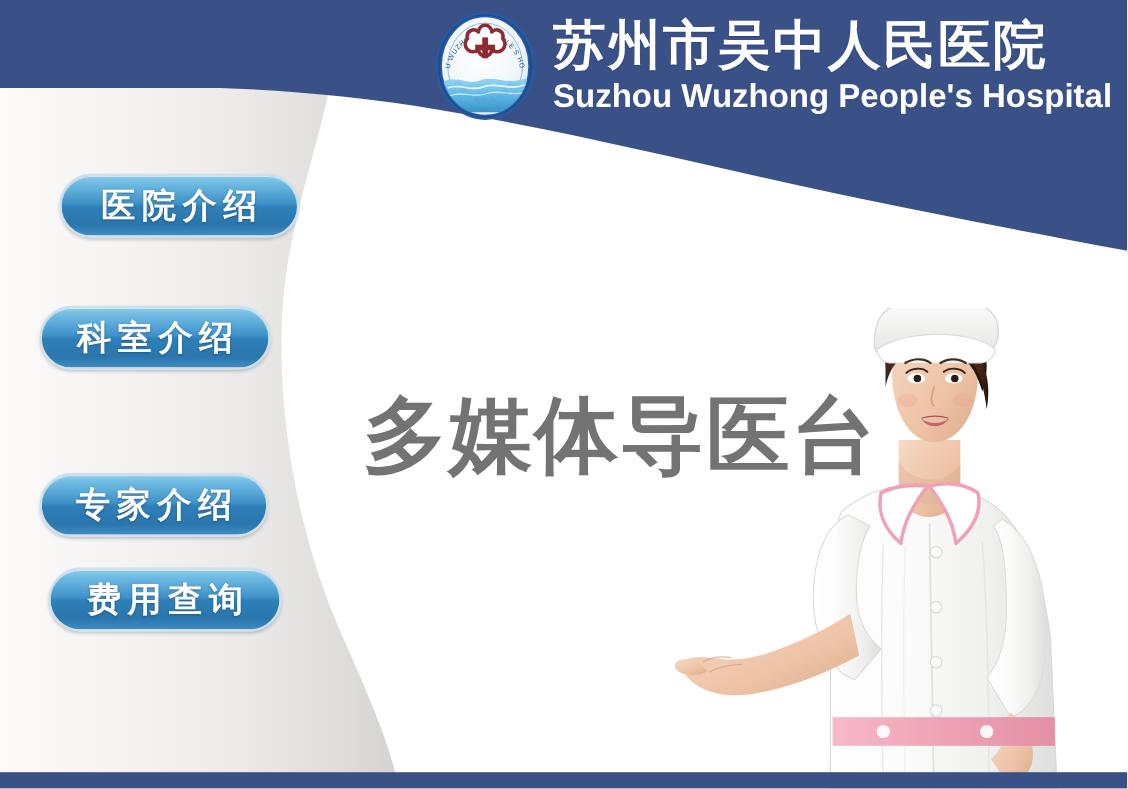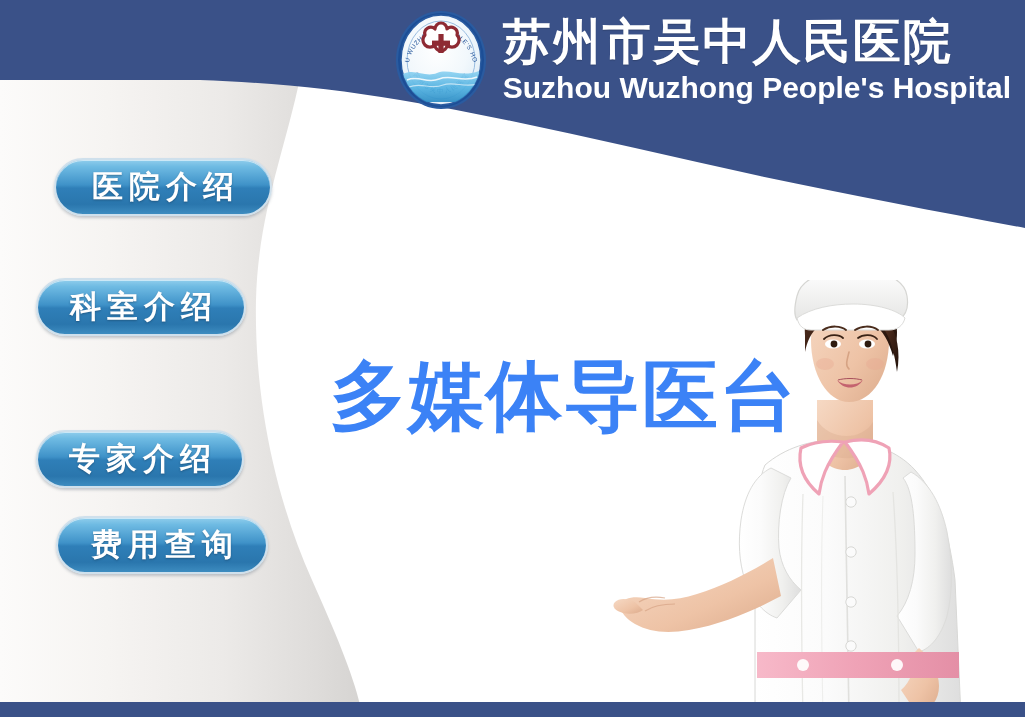--- a/index.html
+++ b/index.html
@@ -126,29 +126,29 @@
     letter-spacing: 6px;
     text-indent: 6px;
     font-family: "DejaVu Sans", "Liberation Sans", sans-serif;
     text-shadow: 0 1px 2px rgba(20,50,80,.45);
     white-space: nowrap;
   }
 
   .menu-btn.b0 { left: 54px;  top: 8px;   width: 218px; }
   .menu-btn.b1 { left: 36px;  top: 128px; width: 210px; }
   .menu-btn.b2 { left: 36px;  top: 246px; width: 208px; margin-top: 34px; }
-  .menu-btn.b3 { left: 56px;  top: 366px; width: 212px; }
+  .menu-btn.b3 { left: 44px;  top: 366px; width: 212px; }
 
   
   .main-title {
     position: absolute;
     left: 330px;
     top: 358px;
     z-index: 5;
-    color: #3b82f6;
+    color: #737373;
     font-size: 76px;
     font-weight: bold;
     letter-spacing: 2px;
     line-height: 1;
     white-space: nowrap;
     font-family: "DejaVu Sans", "Liberation Sans", sans-serif;
   }
 
   
   .nurse {

